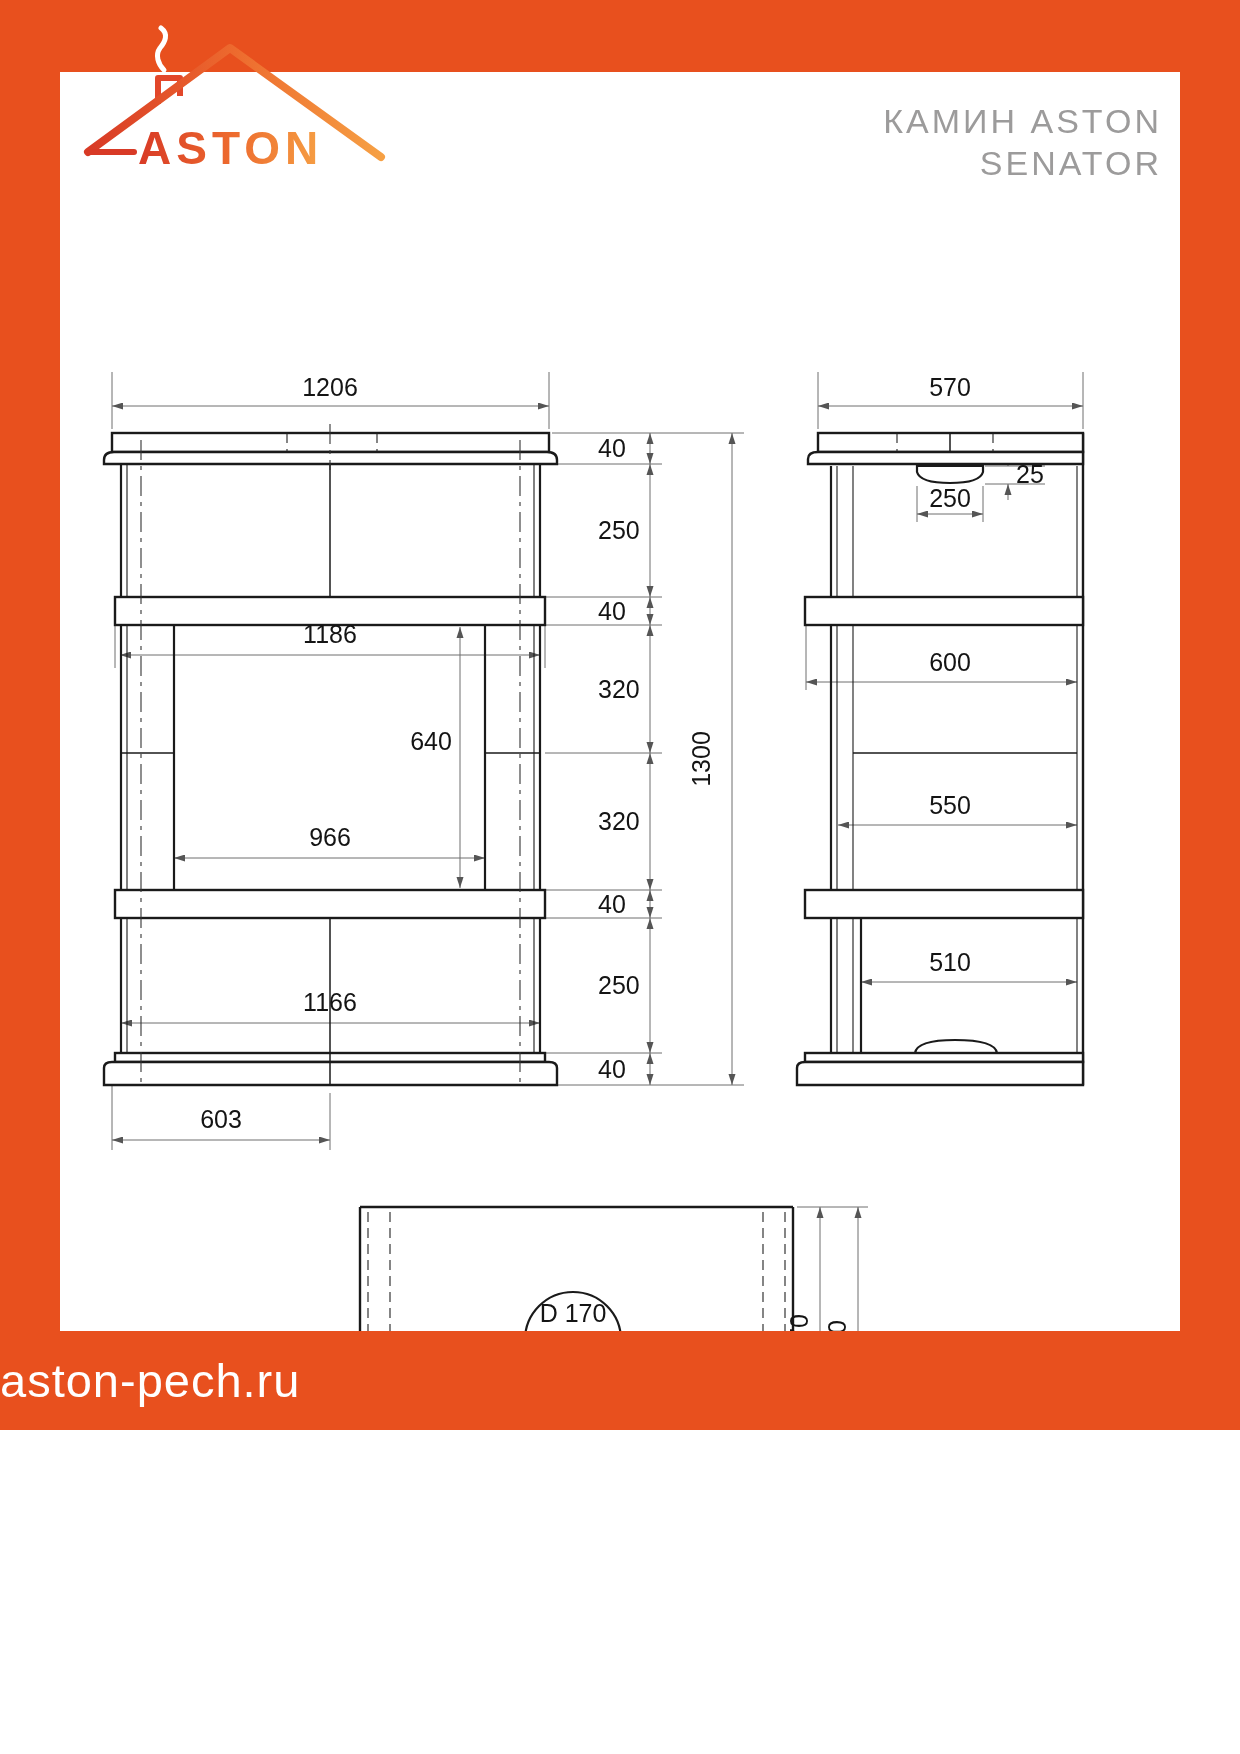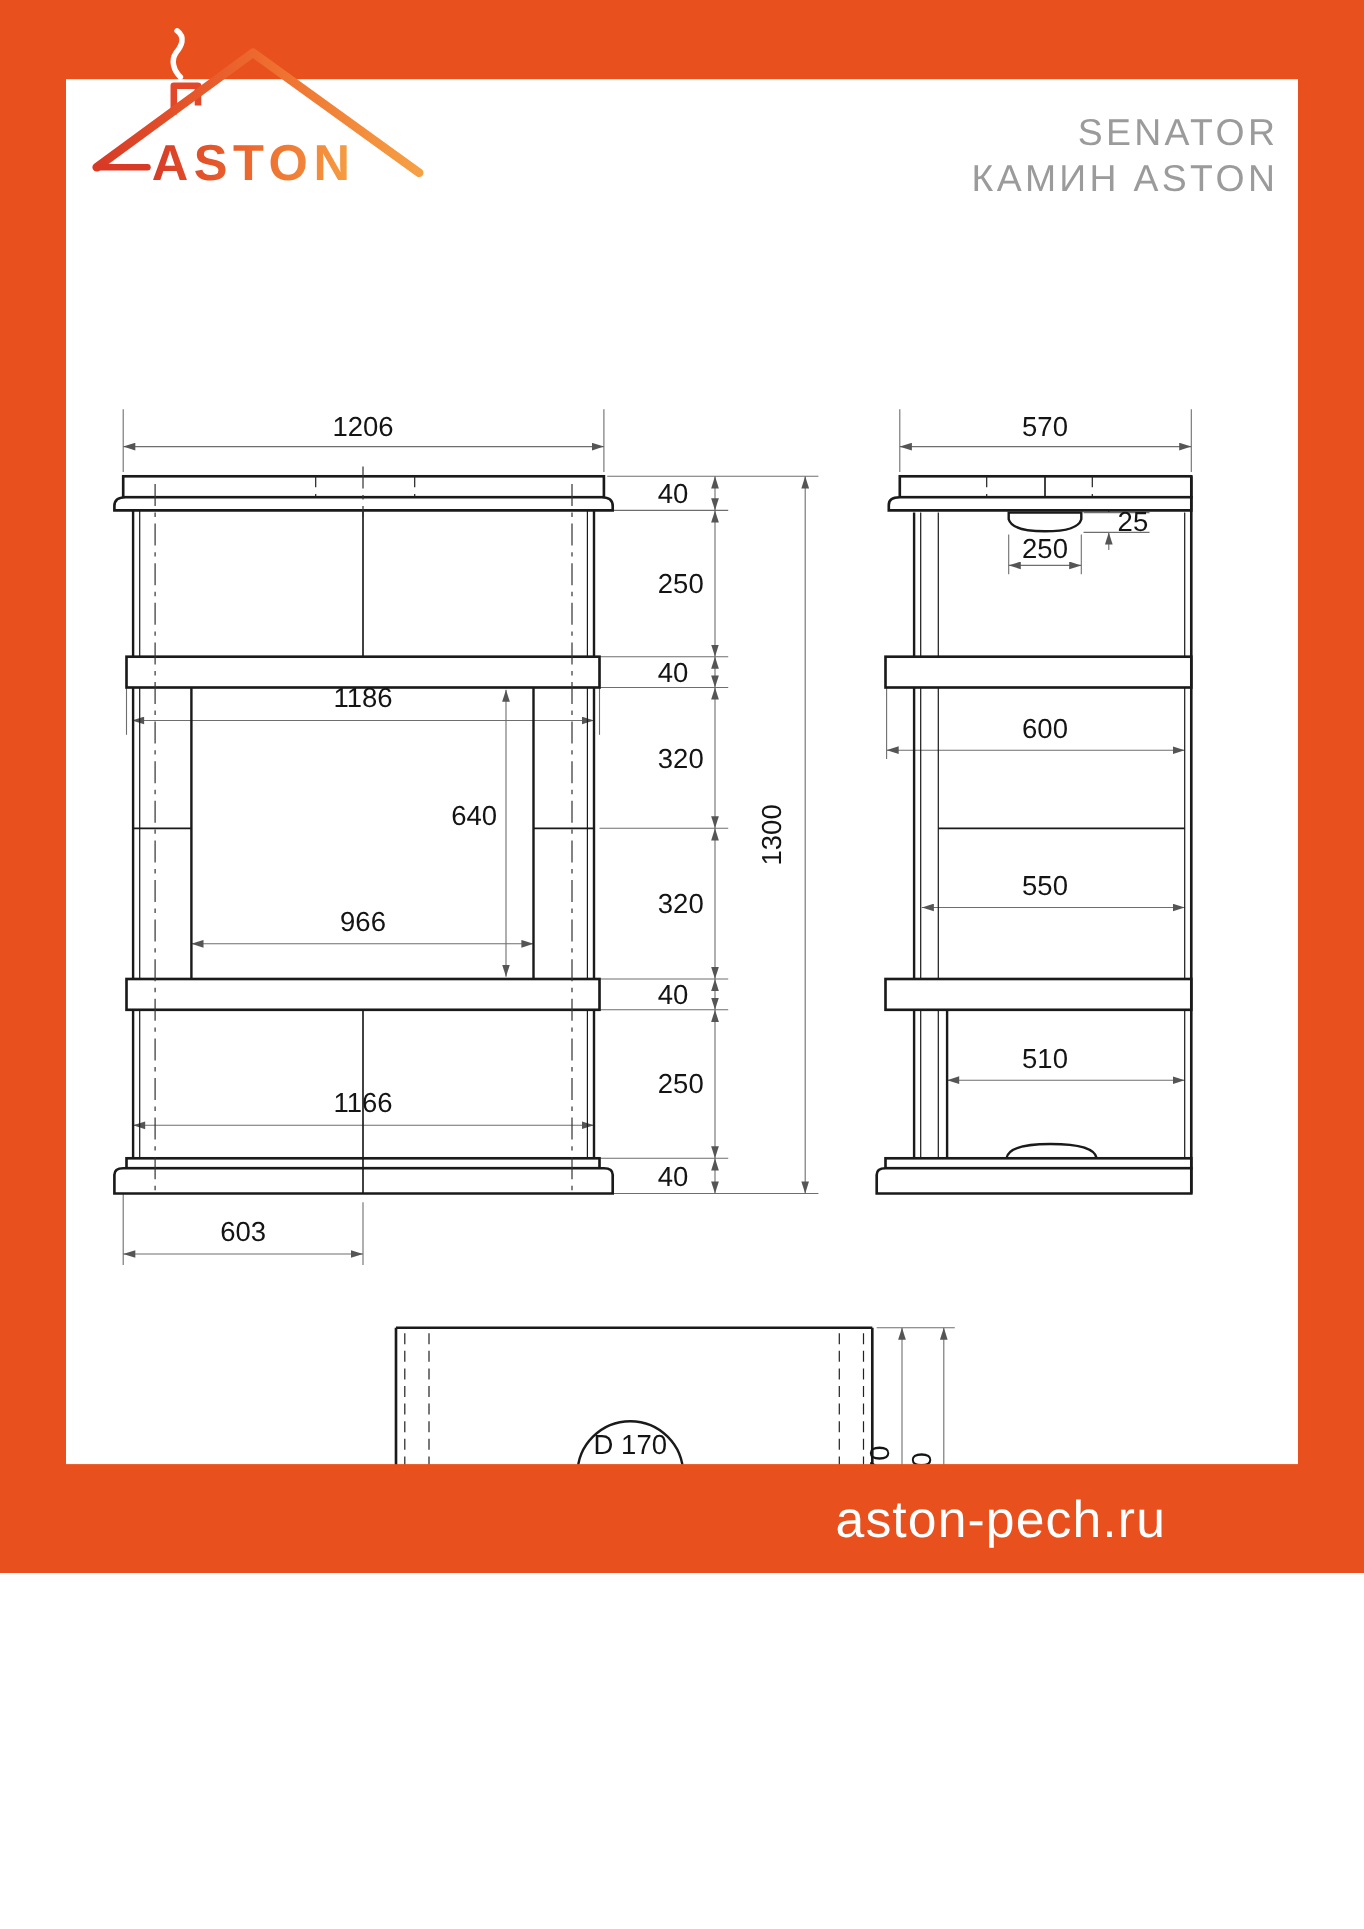--- a/index.html
+++ b/index.html
@@ -3,21 +3,21 @@
 <meta charset="utf-8">
 <style>
   html,body{margin:0;padding:0;background:#fff;}
   .canvas{position:relative;width:1240px;height:1430px;background:#fff;overflow:hidden;
           font-family:"Liberation Sans",sans-serif;}
   
   .frame-top{position:absolute;left:0;top:0;width:1240px;height:72px;background:#E8501E;}
   .frame-left{position:absolute;left:0;top:0;width:60px;height:1754px;background:#E8501E;}
   .frame-right{position:absolute;right:0;top:0;width:60px;height:1754px;background:#E8501E;}
   .frame-bottom{position:absolute;left:0;bottom:0;width:1240px;height:99px;background:#E8501E;
-                display:flex;align-items:center;justify-content:flex-end;padding-right:180px;box-sizing:border-box;}
+                display:flex;align-items:center;justify-content:flex-start;padding-right:180px;box-sizing:border-box;}
   .frame-bottom span{color:#fff;font-size:47px;letter-spacing:1px;}
   
   .logo-svg{position:absolute;left:72px;top:12px;}
   .title-block{position:absolute;top:100px;right:78px;text-align:right;color:#9C9B9B;
                font-size:34px;line-height:42px;letter-spacing:3px;font-weight:300;}
   
   .drawing{position:absolute;left:0;top:0;}
   .drawing text{font-family:"Liberation Sans",sans-serif;font-size:25px;fill:#141414;}
   .o{stroke:#1a1a1a;fill:none;}
   .w24{stroke-width:2.4;} .w22{stroke-width:2.2;} .w15{stroke-width:1.5;} .w11{stroke-width:1.1;}
@@ -44,22 +44,22 @@
       </linearGradient>
     </defs>
     <path d="M89,16 C97,22 93,30 88,36 C83,43 86,52 92,58" stroke="#ffffff" stroke-width="5" fill="none" stroke-linecap="round"></path>
     <path d="M86,92 L86,66 L108,66 L108,84" stroke="#E2472A" stroke-width="6" fill="none" stroke-linejoin="round"></path>
     <path d="M16,140 L158,36 L309,145" stroke="url(#lg)" stroke-width="8" fill="none" stroke-linejoin="round" stroke-linecap="round"></path>
     <path d="M18,140 H62" stroke="#D83A26" stroke-width="6" stroke-linecap="round"></path>
     <text x="66" y="152" font-size="46" font-weight="bold" letter-spacing="5" fill="url(#lg)">ASTON</text>
   </svg>
 
   <div class="title-block">
+    <div>КАМИН ASTON</div>
     <div>SENATOR</div>
-    <div>КАМИН ASTON</div>
   </div>
 
   <svg class="drawing" width="1240" height="1754" viewBox="0 0 1240 1754">
     <defs>
       <marker id="ae" markerWidth="12" markerHeight="8" refX="11" refY="3.5" orient="auto">
         <path d="M0,0 L11,3.5 L0,7 Z" fill="#555"></path>
       </marker>
       <marker id="as" markerWidth="12" markerHeight="8" refX="0" refY="3.5" orient="auto">
         <path d="M11,0 L0,3.5 L11,7 Z" fill="#555"></path>
       </marker>

